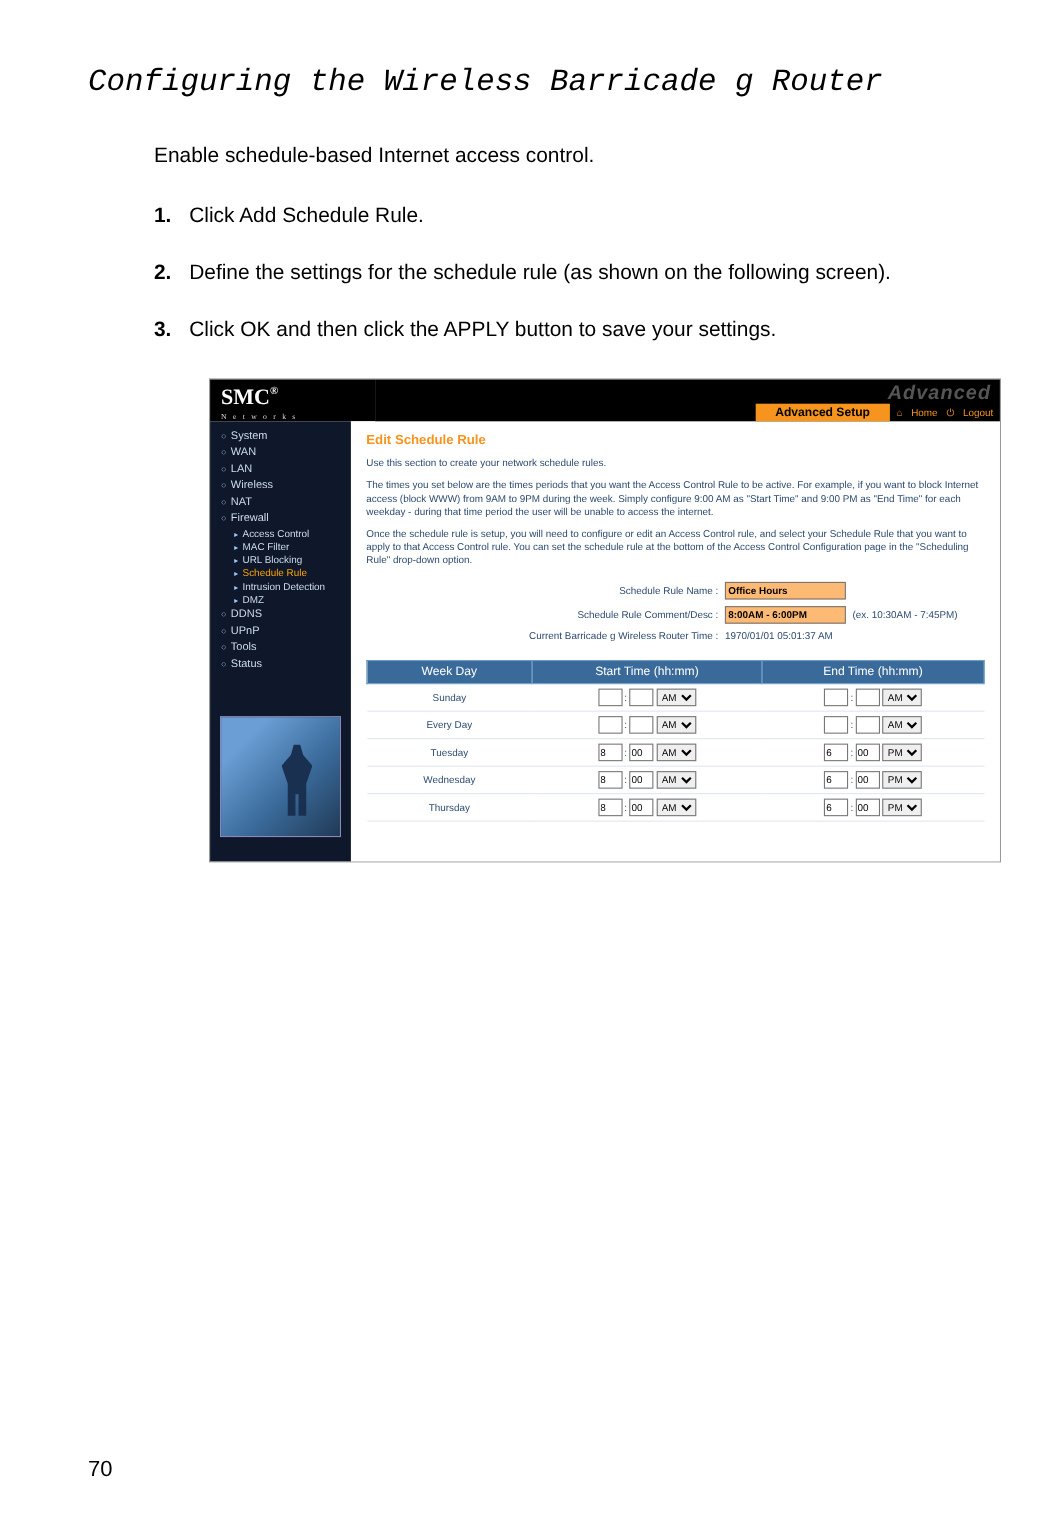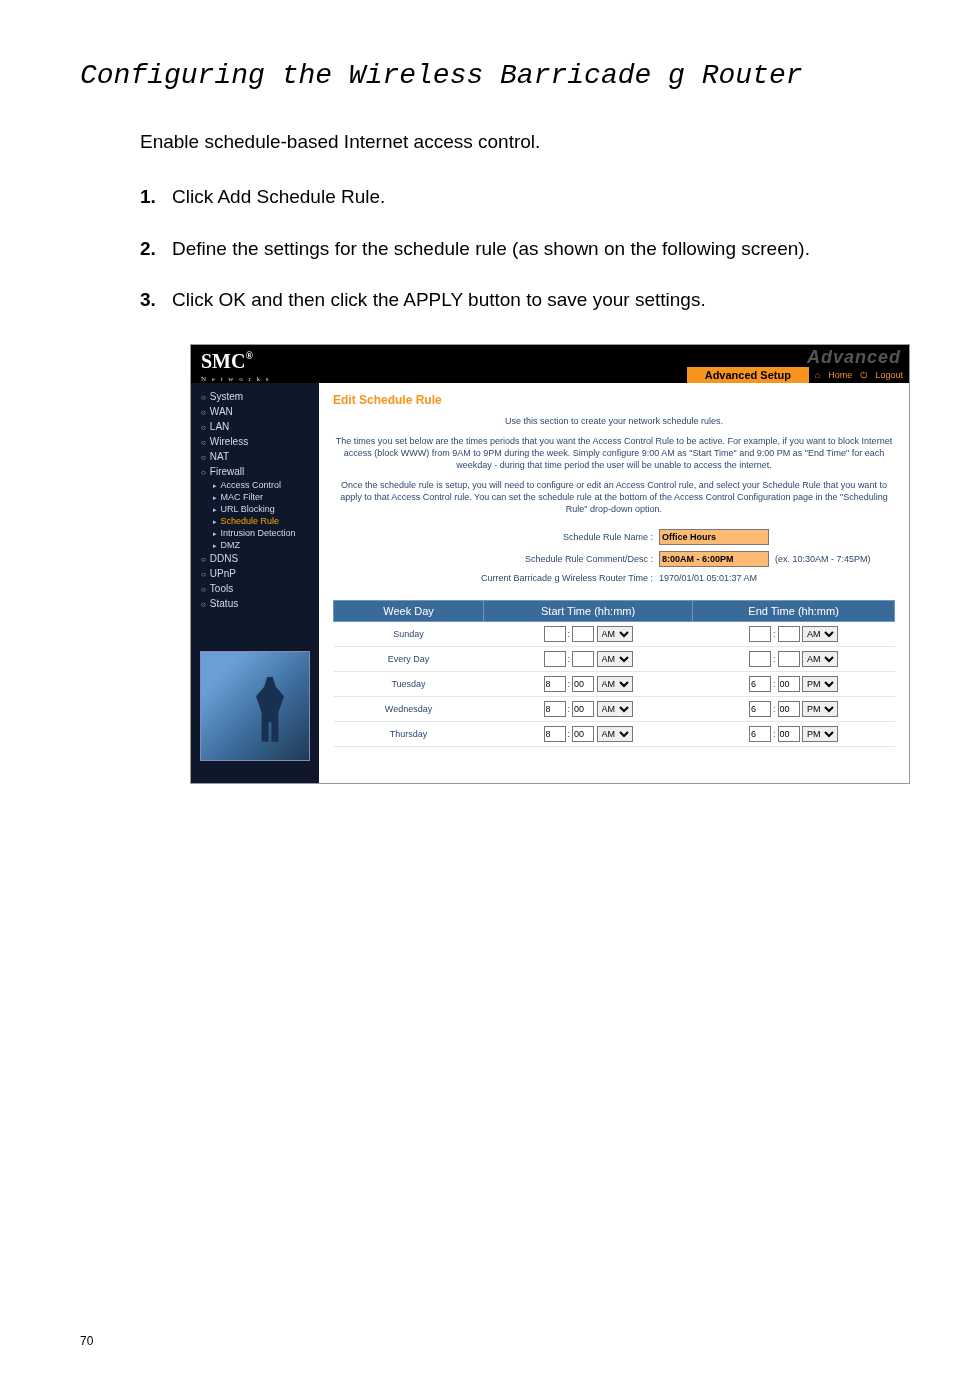--- a/index.html
+++ b/index.html
@@ -168,21 +168,20 @@
     color: #f7941e;
     font-size: 12px;
     font-weight: bold;
     margin-bottom: 8px;
   }
   .content .desc {
     color: #2c4a6f;
     font-size: 9px;
     margin-bottom: 8px;
     line-height: 1.35;
-    text-align: center;
   }
 
   .form-rows { margin-top: 10px; }
   .form-row {
     display: flex;
     align-items: center;
     justify-content: flex-end;
     gap: 6px;
     padding: 3px 0;
     font-size: 9px;
@@ -254,21 +253,21 @@
   }
   .time-cell {
     white-space: nowrap;
   }
   .colon { margin: 0 2px; }
 
   .page-num {
     position: absolute;
     bottom: 40px;
     left: 80px;
-    font-size: 12px;
+    font-size: 20px;
   }
 </style>
 </head>
 <body>
 
 <div class="page">
   <h1>Configuring the Wireless Barricade g Router</h1>
   <p class="intro">Enable schedule-based Internet access control.</p>
 
   <div class="step">

